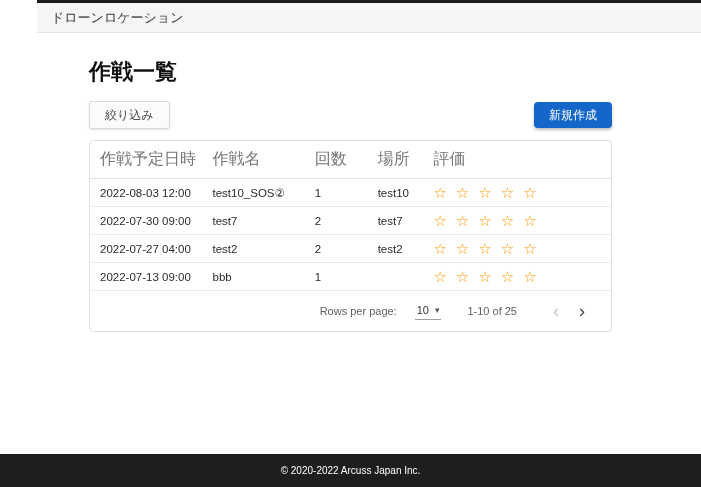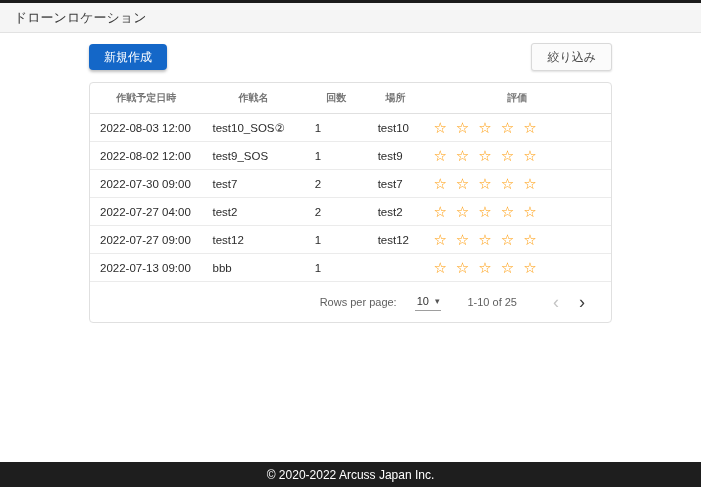--- a/index.html
+++ b/index.html
@@ -15,20 +15,21 @@
 
   
   .app-header {
     height: 33px;
     background: #f5f5f5;
     border-top: 3px solid #1b1b1b;
     border-bottom: 1px solid #e2e2e2;
     display: flex;
     align-items: center;
     padding: 14px 14px;
+    margin-left: 37px;
   }
   .app-title { font-size: 13px; color: #3a3a3a; }
 
   
   .main { padding: 10px 89px 0 89px; }
   .page-title {
     font-size: 22px;
     font-weight: bold;
     color: #101010;
     margin: 14px 0 14px 0;
@@ -67,23 +68,23 @@
     border-radius: 4px;
     background: #ffffff;
   }
   table { width: 100%; border-collapse: collapse; table-layout: fixed; }
   col.c1 { width: 21.6%; }
   col.c2 { width: 19.6%; }
   col.c3 { width: 12.1%; }
   col.c4 { width: 10.7%; }
   col.c5 { width: 36%; }
   th {
-    text-align: center;
-    font-size: 10px;
-    font-weight: bold;
+    text-align: left;
+    font-size: 16px;
+    font-weight: normal;
     color: #757575;
     padding: 8px 10px;
     border-bottom: 1px solid #e0e0e0;
     white-space: nowrap;
   }
   td {
     font-size: 11.5px;
     color: #2b2b2b;
     padding: 6px 10px;
     border-bottom: 1px solid #ebebeb;
@@ -130,41 +131,42 @@
     user-select: none;
   }
   .pg-btn.disabled { color: #c4c4c4; cursor: default; }
   .pg-btn.enabled { color: #3d3d3d; }
 
   
   .app-footer {
     position: absolute;
     left: 0; bottom: 0;
     width: 100%;
-    height: 25px;
+    height: 33px;
     background: #1e1e1e;
     color: #ffffff;
     display: flex;
     align-items: center;
     justify-content: center;
-    font-size: 12px;
+    font-size: 10px;
   }
 </style>
 </head>
 <body>
 
 <header class="app-header">
   <span class="app-title">ドローンロケーション</span>
 </header>
 
 <main class="main">
+  <h1 class="page-title">作戦一覧</h1>
 
   <div class="toolbar">
+    <button class="btn btn-outline">絞り込み</button>
     <button class="btn btn-primary">新規作成</button>
-    <button class="btn btn-outline">絞り込み</button>
   </div>
 
   <div class="table-card">
     <table>
       <colgroup>
         <col class="c1">
           <col class="c2">
           <col class="c3">
           <col class="c4">
           <col class="c5">
@@ -180,45 +182,31 @@
       </thead>
       <tbody id="rows">
           <tr>
             <td>2022-08-03 12:00</td>
             <td>test10_SOS②</td>
             <td>1</td>
             <td>test10</td>
             <td><span class="star">☆</span><span class="star">☆</span><span class="star">☆</span><span class="star">☆</span><span class="star">☆</span></td>
           </tr>
           <tr>
-            <td>2022-08-02 12:00</td>
-            <td>test9_SOS</td>
-            <td>1</td>
-            <td>test9</td>
-            <td><span class="star">☆</span><span class="star">☆</span><span class="star">☆</span><span class="star">☆</span><span class="star">☆</span></td>
-          </tr>
-          <tr>
             <td>2022-07-30 09:00</td>
             <td>test7</td>
             <td>2</td>
             <td>test7</td>
             <td><span class="star">☆</span><span class="star">☆</span><span class="star">☆</span><span class="star">☆</span><span class="star">☆</span></td>
           </tr>
           <tr>
             <td>2022-07-27 04:00</td>
             <td>test2</td>
             <td>2</td>
             <td>test2</td>
-            <td><span class="star">☆</span><span class="star">☆</span><span class="star">☆</span><span class="star">☆</span><span class="star">☆</span></td>
-          </tr>
-          <tr>
-            <td>2022-07-27 09:00</td>
-            <td>test12</td>
-            <td>1</td>
-            <td>test12</td>
             <td><span class="star">☆</span><span class="star">☆</span><span class="star">☆</span><span class="star">☆</span><span class="star">☆</span></td>
           </tr>
           <tr>
             <td>2022-07-13 09:00</td>
             <td>bbb</td>
             <td>1</td>
             <td></td>
             <td><span class="star">☆</span><span class="star">☆</span><span class="star">☆</span><span class="star">☆</span><span class="star">☆</span></td>
           </tr>
         </tbody>

